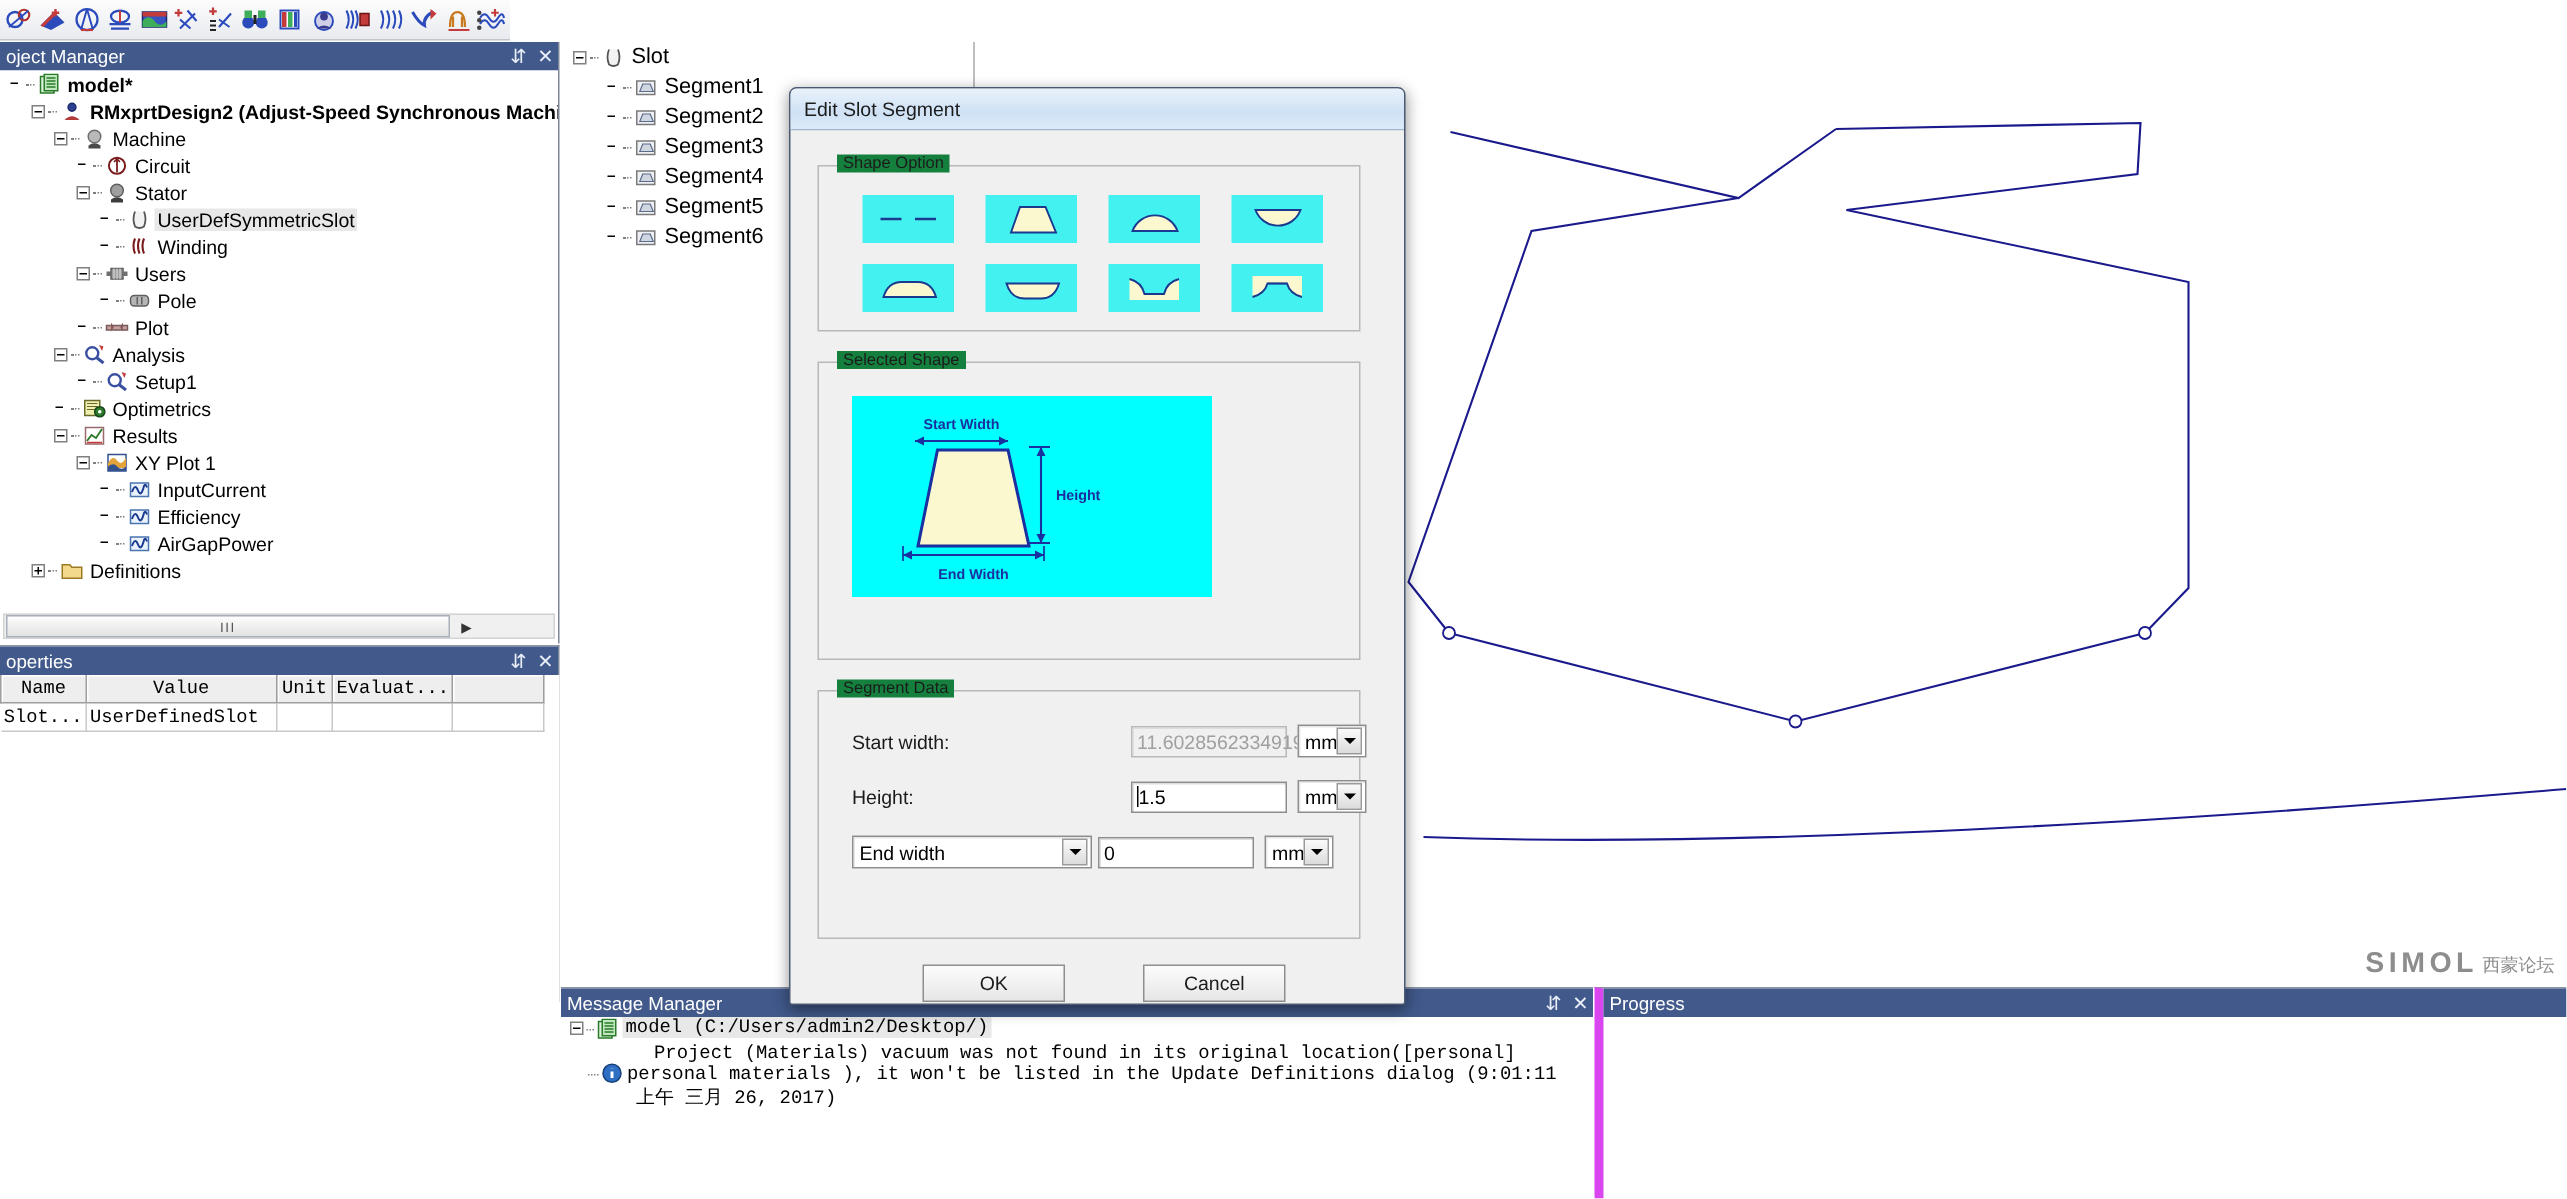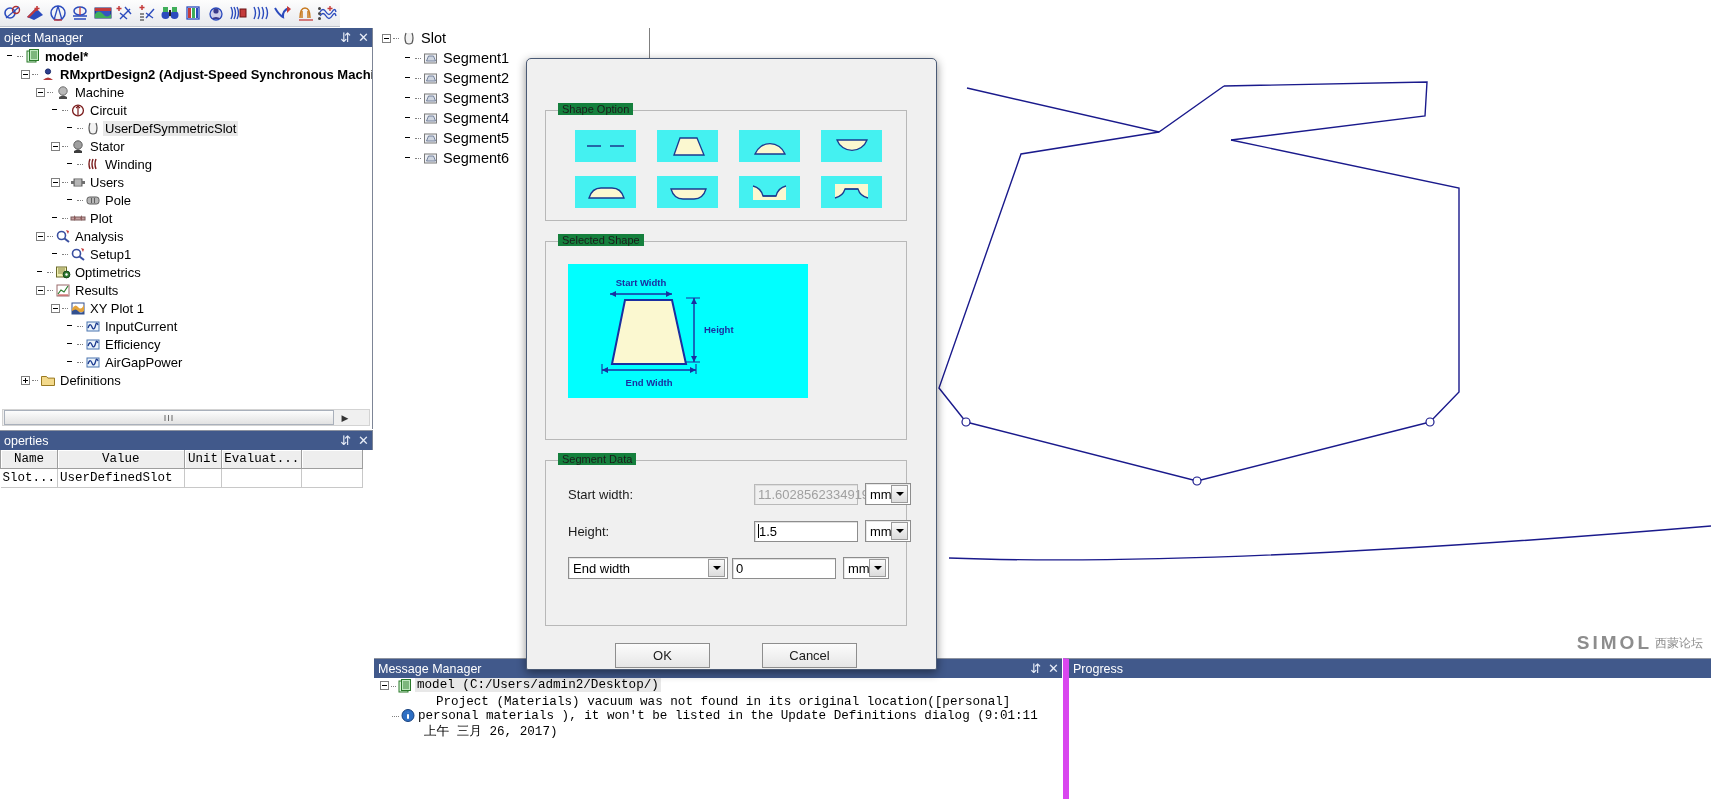--- a/index.html
+++ b/index.html
@@ -70,21 +70,21 @@
   .dots { flex: 0 0 auto; }
   .ico { width: 17px; height: 16px; flex: 0 0 auto; display: flex; align-items: center; justify-content: center; margin-right: 2px; }
 
   
   #pm-hscroll {
     position: absolute; left: 2px; top: 381px; width: 368px; height: 17px;
     background: #f0f0f0; border: 1px solid #d3d3d3;
     display: flex; align-items: center;
   }
   #pm-hscroll .thumb {
-    height: 15px; width: 330px; margin-left: 1px;
+    height: 15px; width: 296px; margin-left: 1px;
     background: linear-gradient(#fdfdfd,#e2e2e2);
     border: 1px solid #a9b0bb;
     display: flex; align-items: center; justify-content: center;
     font-size: 9px; letter-spacing: 1px; color: #555;
   }
   #pm-hscroll .arrow {
     width: 16px; height: 15px; margin-left: 3px;
     display:flex;align-items:center;justify-content:center;
     font-size: 9px; color: #333;
   }
@@ -408,41 +408,41 @@
           <span class="ico">
             <svg width="16" height="15" viewBox="0 0 16 15">
               <circle cx="8" cy="7.5" r="5.4" fill="#fff" stroke="#7a1b1b" stroke-width="1.3"></circle>
               <path d="M8 3 v9" stroke="#7a1b1b" stroke-width="1.2"></path>
               <path d="M6 5 l2 -2 l2 2" fill="none" stroke="#7a1b1b" stroke-width="1.1"></path>
             </svg>
           </span>
           <span class="lbl">Circuit</span>
         </div>
         <div class="tree-row" style="height: 18px;">
-          <div style="flex: 0 0 auto; height: 1px; width: 66px;"></div>
-          <div class="expander none"></div>
-          <span class="dots" style="width: 6px; height: 1px; border-top: 1px dotted rgb(128, 128, 128); margin-right: 1px;"></span>
-          <span class="ico">
-            <svg width="16" height="15" viewBox="0 0 16 15">
-              <path d="M5 2 q-2 5 0 10 q3 2 6 0 q2 -5 0 -10" fill="#f2f2f2" stroke="#555" stroke-width="1.2"></path>
-            </svg>
-          </span>
-          <span class="lbl sel">UserDefSymmetricSlot</span>
-        </div>
-        <div class="tree-row" style="height: 18px;">
           <div style="flex: 0 0 auto; height: 1px; width: 51px;"></div>
           <div class="expander"></div>
           <span class="dots" style="width: 6px; height: 1px; border-top: 1px dotted rgb(128, 128, 128); margin-right: 1px;"></span>
           <span class="ico">
             <svg width="16" height="15" viewBox="0 0 16 15">
               <circle cx="8" cy="6" r="4.2" fill="#9f9f9f" stroke="#5f5f5f"></circle>
               <path d="M4 12 q4 -3 8 0 l0 2 h-8 Z" fill="#3d3d3d"></path>
             </svg>
           </span>
           <span class="lbl">Stator</span>
+        </div>
+        <div class="tree-row" style="height: 18px;">
+          <div style="flex: 0 0 auto; height: 1px; width: 66px;"></div>
+          <div class="expander none"></div>
+          <span class="dots" style="width: 6px; height: 1px; border-top: 1px dotted rgb(128, 128, 128); margin-right: 1px;"></span>
+          <span class="ico">
+            <svg width="16" height="15" viewBox="0 0 16 15">
+              <path d="M5 2 q-2 5 0 10 q3 2 6 0 q2 -5 0 -10" fill="#f2f2f2" stroke="#555" stroke-width="1.2"></path>
+            </svg>
+          </span>
+          <span class="lbl sel">UserDefSymmetricSlot</span>
         </div>
         <div class="tree-row" style="height: 18px;">
           <div style="flex: 0 0 auto; height: 1px; width: 66px;"></div>
           <div class="expander none"></div>
           <span class="dots" style="width: 6px; height: 1px; border-top: 1px dotted rgb(128, 128, 128); margin-right: 1px;"></span>
           <span class="ico">
             <svg width="16" height="15" viewBox="0 0 16 15">
               <path d="M5 2 q-2 5 0 10" stroke="#7a1b1b" stroke-width="1.4" fill="none"></path>
               <path d="M8 2 q-2 5 0 10" stroke="#7a1b1b" stroke-width="1.4" fill="none"></path>
               <path d="M11 2 q-2 5 0 10" stroke="#7a1b1b" stroke-width="1.4" fill="none"></path>
@@ -791,20 +791,23 @@
       </div>
   </div>
 
   <div id="progress">
     <div class="panel-title" style="background:#41598b">
       <span class="ttl">Progress</span>
     </div>
   </div>
 
   <div id="dialog">
+    <div id="dlg-titlebar">
+      <span>Edit Slot Segment</span>
+    </div>
     <div id="dlg-body">
 
       <div class="group" id="grp-shape">
         <span class="glabel">Shape Option</span>
         <div class="shape-grid">
 
           <div class="shape-cell">
             <button class="shape-btn">
               <svg width="61" height="32" viewBox="0 0 61 32">
                   <path d="M12 16 h14 M35 16 h14" stroke="#1a3a8f" stroke-width="1.6"></path>

